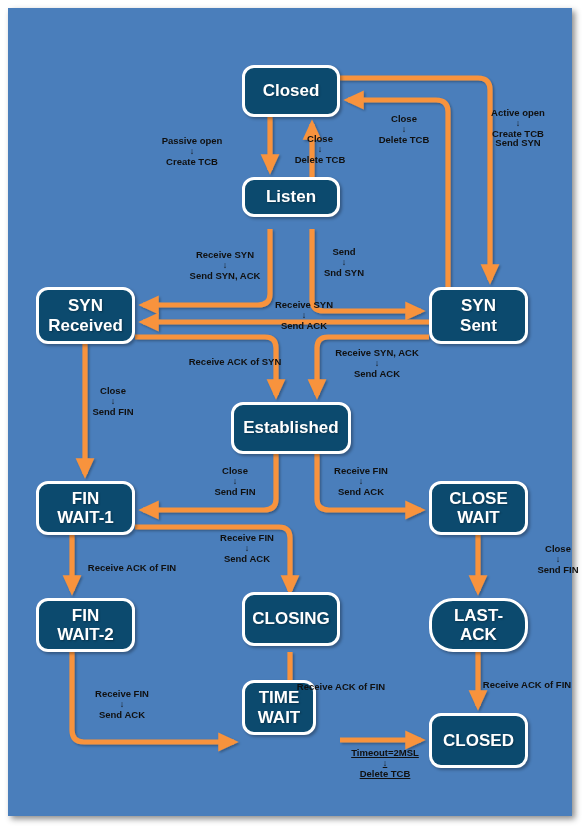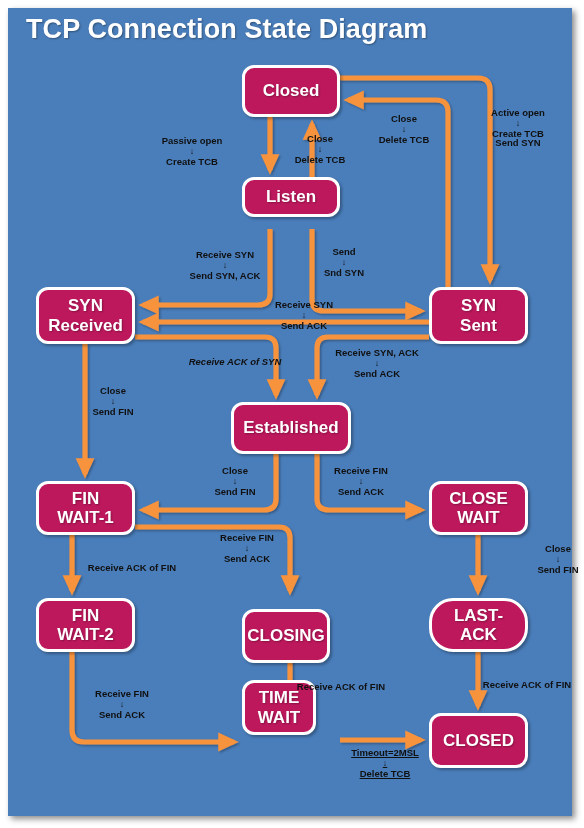--- a/index.html
+++ b/index.html
@@ -36,21 +36,21 @@
     font-weight:bold;
     color:#ffffff;
     letter-spacing:0.1px;
     text-shadow:1px 1px 2px rgba(0,0,0,0.35);
     white-space:nowrap;
   }
 
   
   .state{
     position:absolute;
-    background:#be185d;
+    background:#0c4a6e;
     border:3px solid #ffffff;
     border-radius:12px;
     box-sizing:border-box;
     display:flex;
     align-items:center;
     justify-content:center;
     text-align:center;
     color:#ffffff;
     font-weight:bold;
     line-height:1.12;
@@ -83,21 +83,20 @@
   }
   .trans.single{line-height:1.0;}
 </style>
 </head>
 <body>
 
 <div id="page">
 
   <div id="poster"></div>
 
-  <div id="title">TCP Connection State Diagram</div>
 
   <svg id="svg-layer" viewBox="0 0 584 828" xmlns="http://www.w3.org/2000/svg">
     <defs>
       <marker id="ah" viewBox="0 0 10 10" refX="7.4" refY="5" markerWidth="4.1" markerHeight="4.1" orient="auto-start-reverse">
         <path d="M 0 0.6 L 9.6 5 L 0 9.4 z" fill="#f8933c"></path>
       </marker>
       <filter id="softshadow" x="-20%" y="-20%" width="150%" height="150%">
         <feDropShadow dx="1.5" dy="1.5" stdDeviation="1.1" flood-color="#000000" flood-opacity="0.3"></feDropShadow>
       </filter>
     </defs>
@@ -174,21 +173,21 @@
   <div class="state" style="left:429px;top:481px;width:99px;height:54px;">
     <span class="lbl">CLOSE
 WAIT</span>
   </div>
 
   <div class="state" style="left:36px;top:598px;width:99px;height:54px;">
     <span class="lbl">FIN
 WAIT-2</span>
   </div>
 
-  <div class="state" style="left:242px;top:609px;width:88px;height:54px;">
+  <div class="state" style="left:242px;top:592px;width:98px;height:54px;">
     <span class="lbl">CLOSING</span>
   </div>
 
   <div class="state" style="left:429px;top:598px;width:99px;height:54px;border-radius:24px;">
     <span class="lbl">LAST-
 ACK</span>
   </div>
 
   <div class="state" style="left:242px;top:680px;width:74px;height:55px;">
     <span class="lbl">TIME
@@ -235,21 +234,21 @@
     <span class="arrowglyph">↓</span>
     <span class="ac">Snd SYN</span>
   </div>
 
   <div class="trans" style="left:304px;top:300px;transform:translateX(-50%);">
     <span class="ev">Receive SYN</span>
     <span class="arrowglyph">↓</span>
     <span class="ac">Send ACK</span>
   </div>
 
-  <div class="trans single" style="left:235px;top:357px;transform:translateX(-50%);font-style:italic;">
+  <div class="trans single" style="left:235px;top:357px;transform:translateX(-50%);">
     <span class="ev">Receive ACK of SYN</span>
   </div>
 
   <div class="trans" style="left:377px;top:348px;transform:translateX(-50%);">
     <span class="ev">Receive SYN, ACK</span>
     <span class="arrowglyph">↓</span>
     <span class="ac">Send ACK</span>
   </div>
 
   <div class="trans" style="left:113px;top:386px;transform:translateX(-50%);">

